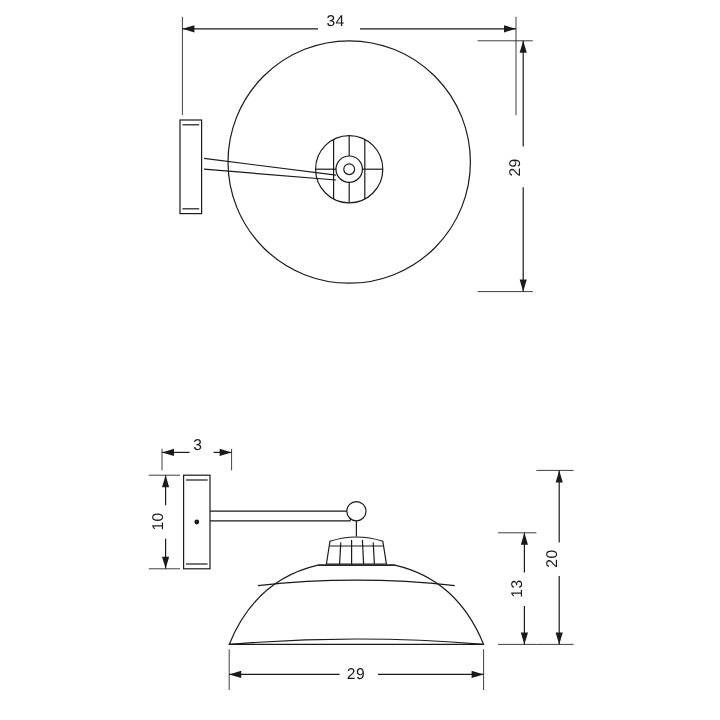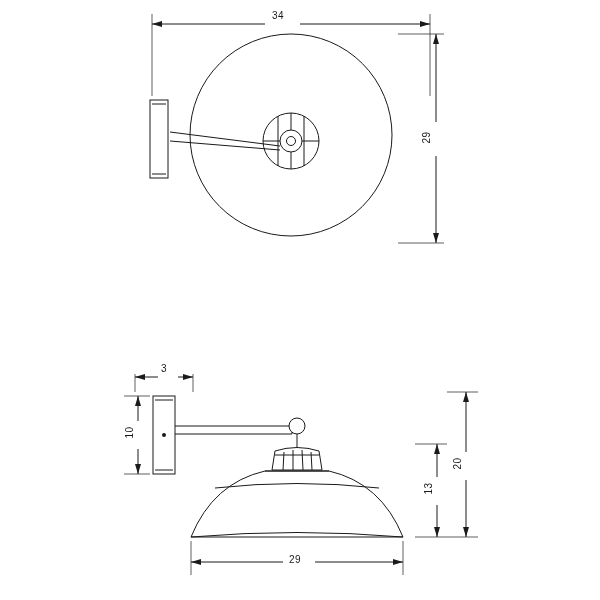--- a/index.html
+++ b/index.html
@@ -22,21 +22,21 @@
   svg.drawing {
     position: absolute;
     top: 0;
     left: 0;
     width: 600px;
     height: 600px;
   }
   .dim-text {
     position: absolute;
     font-family: "Liberation Sans", sans-serif;
-    font-size: 10px;
+    font-size: 13px;
     letter-spacing: 0.4px;
     color: #1a1a1a;
     white-space: nowrap;
   }
   .dim-text.vert {
     transform-origin: center center;
   }
 </style>
 </head>
 <body>

